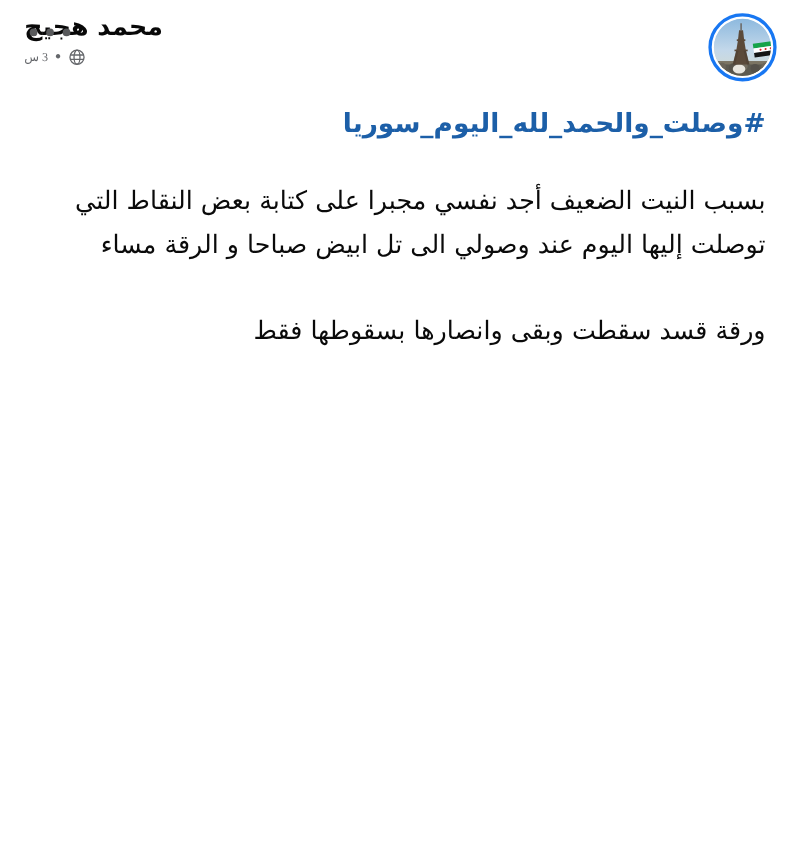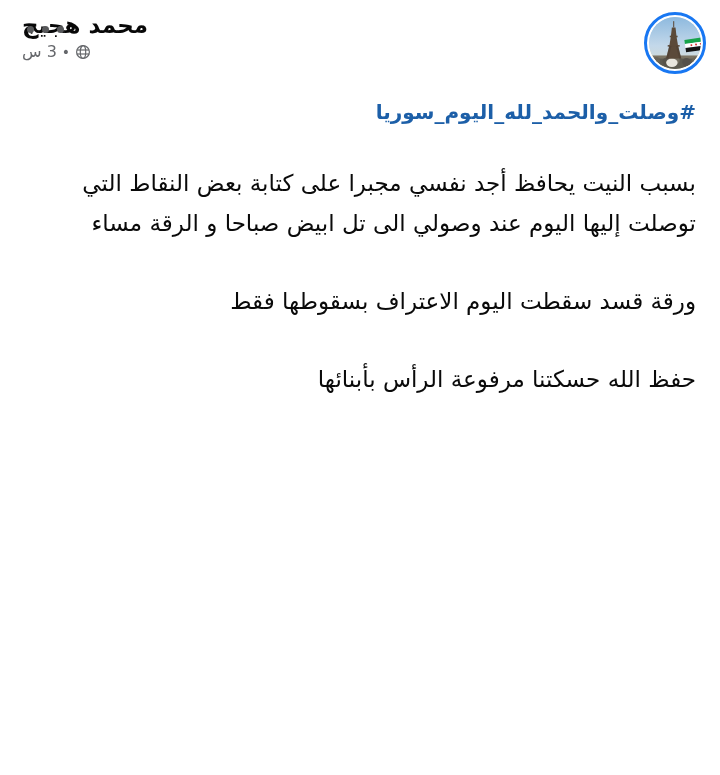--- a/index.html
+++ b/index.html
@@ -76,24 +76,25 @@
   }
   .meta-row {
     display: flex;
     flex-direction: row;
     align-items: center;
     gap: 5px;
     margin-top: 1px;
     height: 22px;
   }
   .meta-time {
-    font-size: 16px;
+    font-size: 11px;
     color: #65676b;
     line-height: 20px;
     direction: rtl;
+    font-family: Liberation Serif, serif;
   }
   .meta-dot {
     font-size: 14px;
     color: #65676b;
     line-height: 14px;
   }
   .globe-icon { display: inline-flex; width: 16px; height: 16px; }
   .globe-icon svg { width: 16px; height: 16px; display: block; }
 
   .menu-dots {
@@ -119,21 +120,21 @@
   
   .post-body {
     padding: 0 24px 0 24px;
     box-sizing: border-box;
     text-align: right;
     direction: rtl;
   }
 
   .hashtags {
     margin-top: 18px;
-    font-size: 20px;
+    font-size: 24px;
     font-weight: bold;
     line-height: 33px;
     color: #1c5fa8;
     letter-spacing: 0px;
   }
   .hashtags .tag { display: block; cursor: pointer; }
 
   .paragraphs {
     margin-top: 34px;
     font-size: 23px;
@@ -226,19 +227,18 @@
     <span></span>
   </div>
 
   <div class="post-body">
 
     <div class="hashtags">
       <span class="tag">#وصلت_والحمد_لله_اليوم_سوريا</span>
     </div>
 
     <div class="paragraphs">
-      <p class="para">بسبب النيت يحافظ أجد نفسي مجبرا على كتابة بعض النقاط التي توصلت إليها اليوم عند وصولي الى تل ابيض صباحا و الرقة مساء</p>
-      <p class="para">ورقة قسد سقطت اليوم الاعتراف بسقوطها فقط</p>
-      <p class="para">حفظ الله حسكتنا مرفوعة الرأس بأبنائها</p>
+      <p class="para">بسبب النيت الضعيف أجد نفسي مجبرا على كتابة بعض النقاط التي توصلت إليها اليوم عند وصولي الى تل ابيض صباحا و الرقة مساء</p>
+      <p class="para">ورقة قسد سقطت وبقى وانصارها بسقوطها فقط</p>
     </div>
 
   </div>
 </div>
 
 </body></html>

